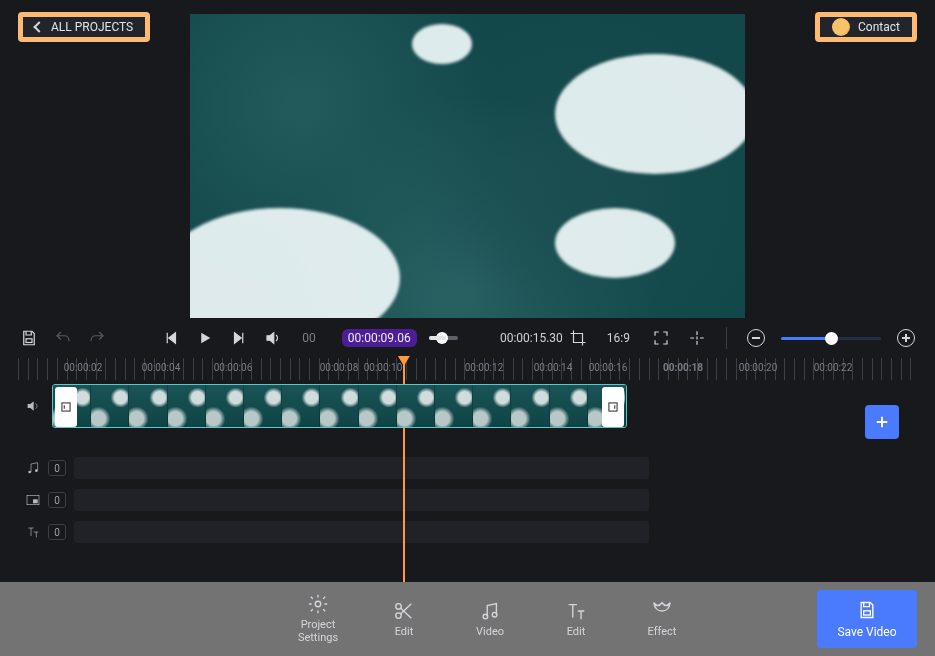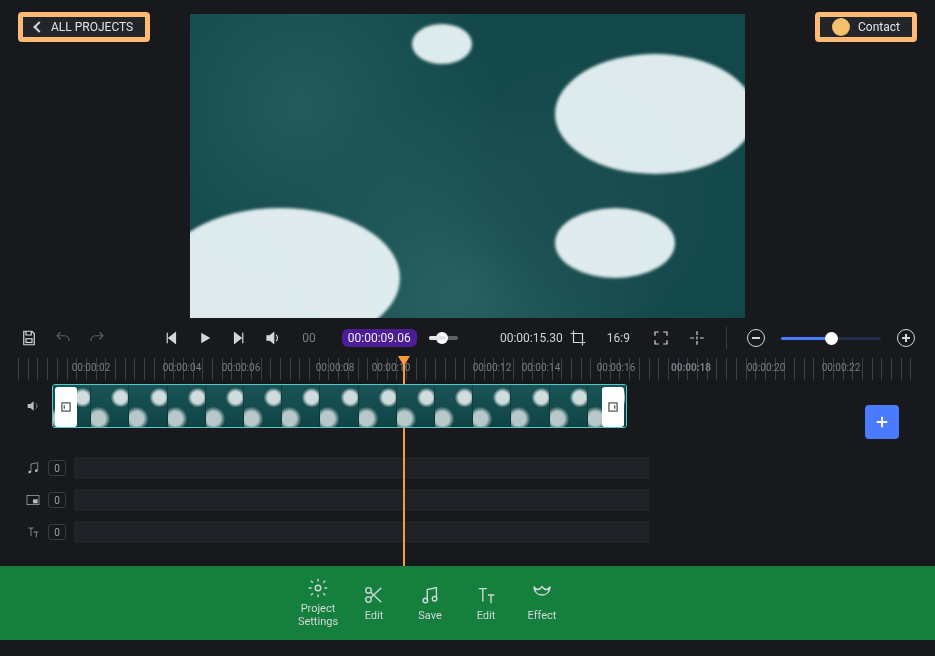--- a/index.html
+++ b/index.html
@@ -91,21 +91,21 @@
   .vdiv { width: 1px; height: 22px; background: #3a3d44; margin: 0 4px; }
   .zoom-track { width: 100px; height: 3px; background: #4a7bff33; border-radius: 2px; position: relative; }
   .zoom-track::before { content:""; position:absolute; left:0; width:46%; top:0; bottom:0; background:#4a7bff; border-radius:2px;}
   .zoom-track .knob { position:absolute; left:44%; top:-5px; width:13px; height:13px; background:#fff; border-radius:50%; }
   .timeline-wrap { padding: 0 18px; }
   .ruler {
     height: 22px; position: relative;
     background: repeating-linear-gradient(to right, #3e4047 0 1px, transparent 1px 9.7px);
     display: flex;
   }
-  .ruler .inner { position: absolute; inset: 0; margin-left: 8px; }
+  .ruler .inner { position: absolute; inset: 0; }
   .ruler .label { position: absolute; top: 4px; font-size: 10px; color: #7a7e87; transform: translateX(-50%); }
   .track-row { display: flex; align-items: center; height: 28px; margin-top: 4px; }
   .track-icon { width: 30px; display:flex; align-items:center; justify-content:center; color:#b8bbc2; }
   .track-count { width: 18px; height: 16px; font-size:10px; color:#9ea1a9; border:1px solid #3a3d44; border-radius:3px; display:flex; align-items:center; justify-content:center; margin-right: 8px; }
   .track-empty { flex: 0 0 575px; height: 22px; background: #202227; border-radius: 2px; }
   .video-track {
     position: relative;
     display: flex; align-items: center;
     height: 52px;
   }
@@ -140,26 +140,27 @@
   }
   .playhead {
     position:absolute; top:0; bottom:0; width:2px; background:#ff9a3c;
   }
   .playhead::before{
     content:""; position:absolute; top:-2px; left:-5px; width:12px; height:10px;
     background:#ff9a3c; clip-path: polygon(0 0,100% 0,50% 100%);
   }
   .timeline-stack{position:relative; height:225px;}
   .bottom-bar {
-    position: absolute; bottom: 16px; left: 0; right: 0;
+    position: absolute; bottom: 0; left: 0; right: 0;
     height: 74px;
     display: flex;
     align-items: center;
     padding-left: 290px;
-    background: #15803d;
+    gap: 30px;
+    background: #737373;
   }
   .tool {
     display: flex; flex-direction: column; align-items: center;
     gap: 4px; color:#d4d6db; cursor:pointer;
     font-size: 11px;
     text-align:center;
     width: 56px;
   }
   .tool.pic { width: 60px; }
   .tool .ticon { width: 22px; height: 22px; display:flex; align-items:center; justify-content:center;}
@@ -294,26 +295,26 @@
     <span class="icon-btn">
         <span class="circ-plus"></span>
       </span>
   </div>
 </div>
 
 <div class="timeline-wrap">
   <div class="ruler">
     <div class="inner" id="ruler-inner">
         <span class="label" style="left: 65px;">00:00:02</span>
-        <span class="label" style="left: 156px;">00:00:04</span>
+        <span class="label" style="left: 143px;">00:00:04</span>
         <span class="label" style="left: 215px; text-align: center;">00:00:06</span>
-        <span class="label" style="left: 290px; padding-left: 38px;">00:00:08</span>
+        <span class="label" style="left: 302px; padding-left: 38px;">00:00:08</span>
         <span class="label" style="left: 365px;">00:00:10</span>
         <span class="label" style="left: 466px;">00:00:12</span>
-        <span class="label" style="left: 515px;">00:00:14</span>
+        <span class="label" style="left: 515px; padding-left: 40px;">00:00:14</span>
         <span class="label" style="left: 590px;">00:00:16</span>
         <span class="label" style="left: 665px; font-weight: bold;">00:00:18</span>
         <span class="label" style="left: 740px;">00:00:20</span>
         <span class="label" style="left: 815px;">00:00:22</span>
       </div>
   </div>
   <div class="timeline-stack">
     <div class="playhead" id="playhead" style="left: 384.88px; top: -22px; height: 230px;"></div>
 
     <div class="video-track">
@@ -418,32 +419,40 @@
     <span class="tlabel">Edit</span>
   </div>
   <div class="tool">
     <span class="ticon">
         <svg viewBox="0 0 24 24">
           <path d="M9 18V6l10-2v12"></path>
           <circle cx="7" cy="18" r="2.5"></circle>
           <circle cx="17" cy="16" r="2.5"></circle>
         </svg>
       </span>
-    <span class="tlabel">Save</span>
+    <span class="tlabel">Video</span>
   </div>
   <div class="tool">
     <span class="ticon">
         <svg viewBox="0 0 24 24">
           <path d="M4 5h9M8.5 5v14M14 12h7M17.5 12v9"></path>
         </svg>
       </span>
     <span class="tlabel">Edit</span>
   </div>
   <div class="tool">
     <span class="ticon">
         <svg viewBox="0 0 24 24">
           <path d="M12 3c3 4 6 4 9 0-1 6-4 9-9 9s-8-3-9-9c3 4 6 4 9 0z"></path>
         </svg>
       </span>
     <span class="tlabel">Effect</span>
   </div>
 
+  <div class="save-btn">
+    <svg viewBox="0 0 24 24">
+        <path d="M5 3h11l3 3v15H5z"></path>
+        <path d="M8 3v5h7V3"></path>
+        <rect x="8" y="13" width="8" height="5"></rect>
+      </svg>
+    <span>Save Video</span>
+  </div>
 </div>
 
 </body></html>

